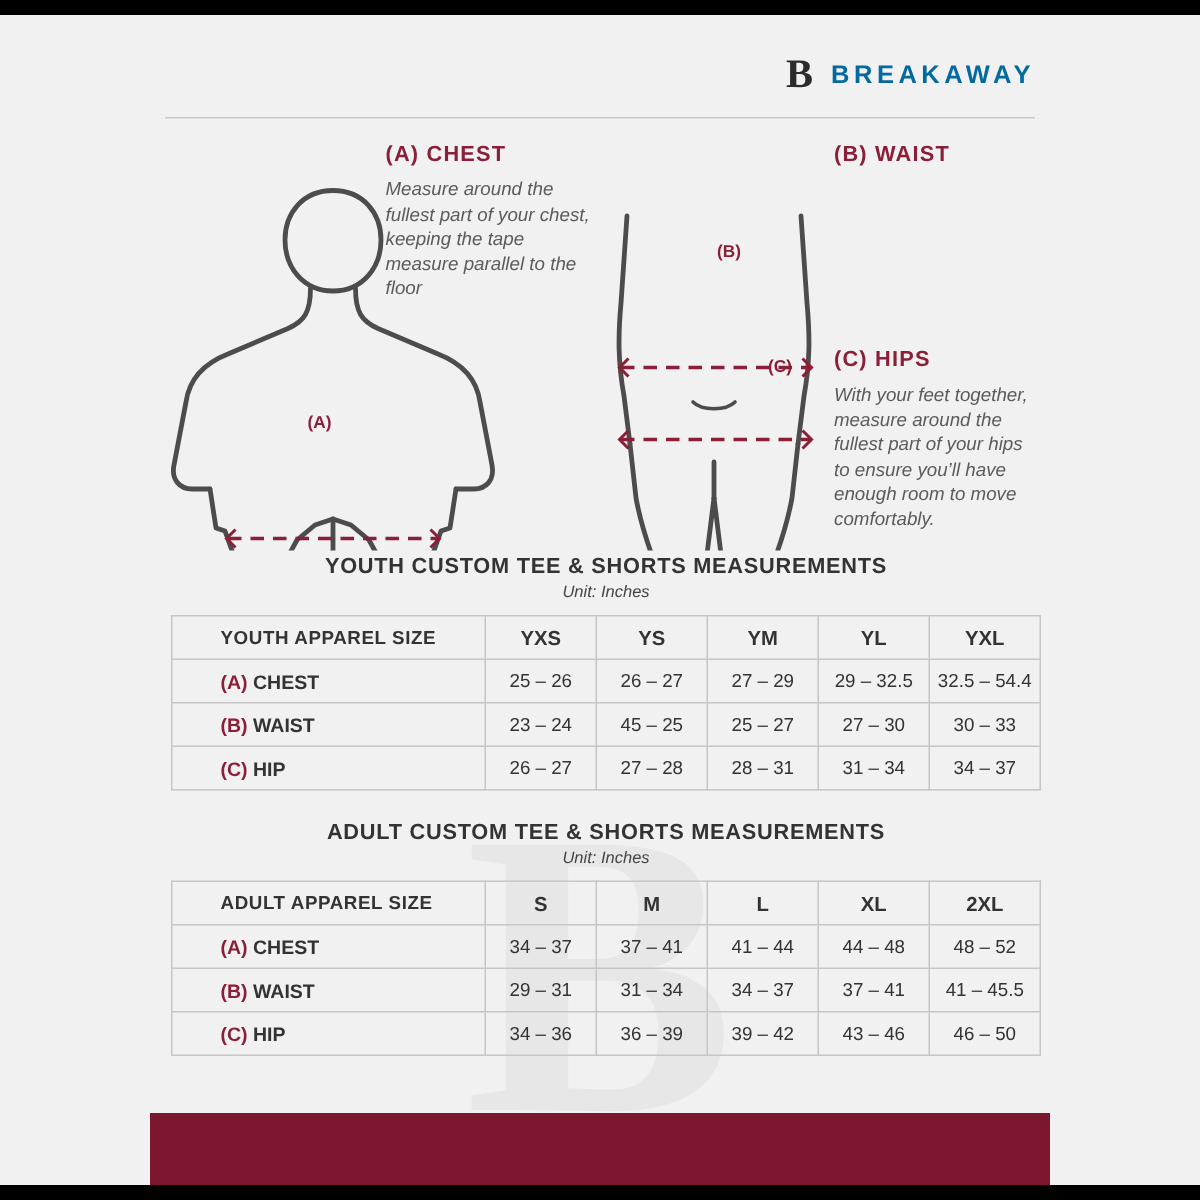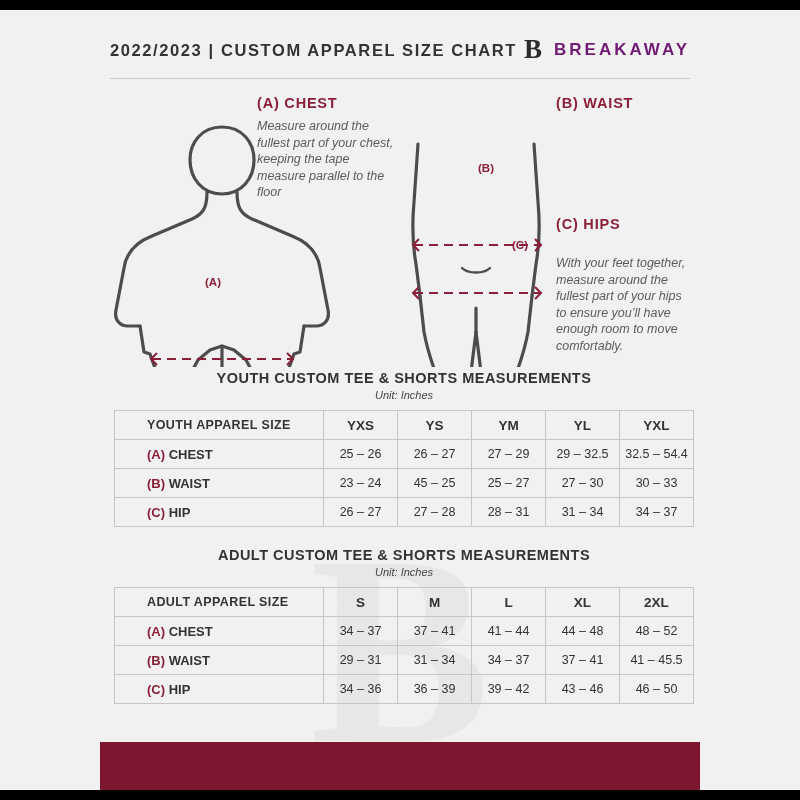--- a/index.html
+++ b/index.html
@@ -70,21 +70,21 @@
     font-family: "Liberation Serif", serif;
     font-size: 27px;
     font-weight: bold;
     color: #2b2b2b;
     line-height: 27px;
   }
   .brand-name {
     font-size: 17px;
     font-weight: bold;
     letter-spacing: 3px;
-    color: #701a75;
+    color: #0369a1;
   }
   .header-rule {
     position: absolute;
     left: 110px;
     top: 68px;
     width: 580px;
     height: 1px;
     background: #c9c9c9;
   }
   
@@ -179,21 +179,20 @@
 </style>
 </head>
 <body>
 
 <div id="page">
   <div class="sheet">
 
     <div class="watermark">B</div>
 
     <div class="header">
-      <div class="header-title">2022/2023  |  CUSTOM APPAREL SIZE CHART</div>
       <div class="brand">
         <div class="brand-mark">B</div>
         <div class="brand-name">BREAKAWAY</div>
       </div>
       <div class="header-rule"></div>
     </div>
 
     <div class="illus">
       <svg class="svgwrap" width="800" height="285" viewBox="0 0 800 285">
         <g fill="none" stroke="#4c4c4c" stroke-width="3.2" stroke-linecap="round" stroke-linejoin="round">
@@ -236,21 +235,21 @@
 
       <div class="letter-tag" style="left:205px; top:194px;">(A)</div>
       <div class="letter-tag" style="left:478px; top:80px;">(B)</div>
       <div class="letter-tag" style="left:512px; top:157px;">(C)</div>
 
       <div class="note-title" style="left:257px; top:13px;">(A) CHEST</div>
       <div class="note" style="left:257px; top:36px; width:140px;">Measure around the fullest part of your chest, keeping the tape measure parallel to the floor</div>
 
       <div class="note-title" style="left:556px; top:13px;">(B) WAIST</div>
 
-      <div class="note-title" style="left:556px; top:134px;">(C) HIPS</div>
+      <div class="note-title" style="left:556px; top:150px;">(C) HIPS</div>
       <div class="note" style="left:556px; top:173px; width:138px;">With your feet together, measure around the fullest part of your hips to ensure you’ll have enough room to move comfortably.</div>
     </div>
 
     <div class="tbl-block" style="top:360px;">
       <div class="tbl-title">YOUTH CUSTOM TEE &amp; SHORTS MEASUREMENTS</div>
       <div class="tbl-sub">Unit: Inches</div>
       <table>
         <thead>
           <tr>
             <th class="size-label">YOUTH APPAREL SIZE</th>

